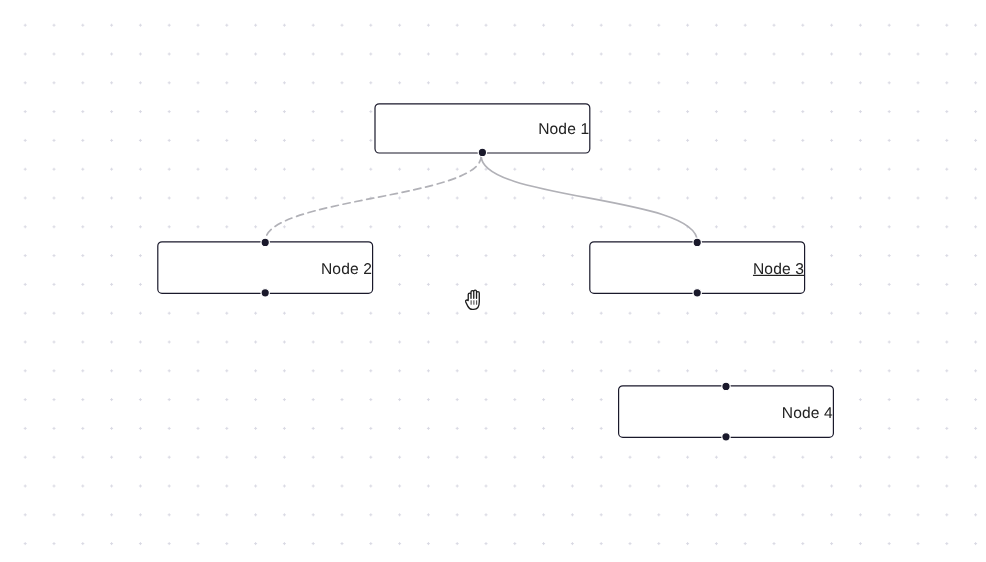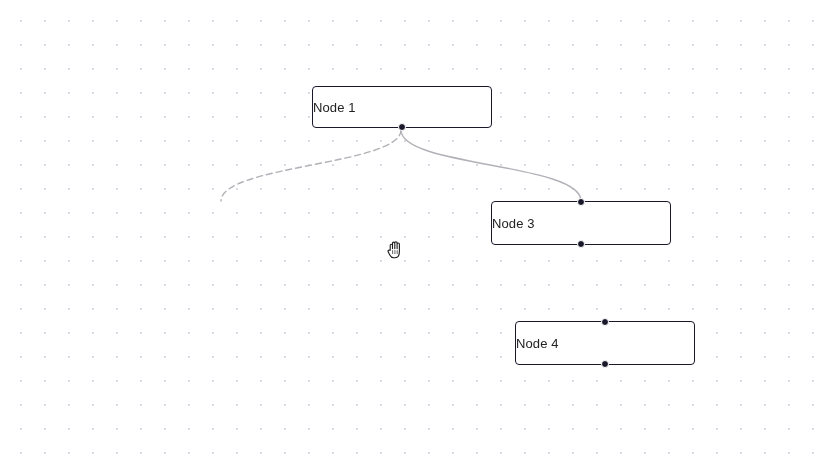--- a/index.html
+++ b/index.html
@@ -32,21 +32,21 @@
   }
 
   .rf-node {
     position: absolute;
     box-sizing: border-box;
     background: #ffffff;
     border: 1.3px solid #1a192b;
     border-radius: 4px;
     display: flex;
     align-items: center;
-    justify-content: flex-start;
+    justify-content: flex-end;
     color: #222222;
     font-size: 13px;
     font-family: "Liberation Sans", sans-serif;
     line-height: 1;
     letter-spacing: 0.1px;
     cursor: grab;
   }
 
   .rf-node-label {
     pointer-events: none;
@@ -82,22 +82,27 @@
   <svg id="edge-layer" viewBox="0 0 822 468" xmlns="http://www.w3.org/2000/svg">
     <path fill="none" stroke="#b1b1b7" stroke-width="1.4" stroke-dasharray="6 4" stroke-linecap="round" d="M 401 130 C 401 165, 221 165, 221 201"></path>
     <path fill="none" stroke="#b1b1b7" stroke-width="1.4" stroke-linecap="round" d="M 401 130 C 401 167, 581 163, 581 201"></path>
   </svg>
 
   <div class="rf-node" style="left:312px; top:86px; width:180px; height:42px;">
     <span class="rf-node-label">Node 1</span>
     <div class="rf-handle bottom"></div>
   </div>
 
+  <div class="rf-node" style="left:131px; top:201px; width:180px; height:44px;">
+    <span class="rf-node-label">Node 2</span>
+    <div class="rf-handle top"></div>
+    <div class="rf-handle bottom"></div>
+  </div>
 
-  <div class="rf-node" style="left:491px; top:201px; width:180px; height:44px;">
+  <div class="rf-node" style="left:491px; top:201px; width:180px; height:44px;text-decoration:underline;">
     <span class="rf-node-label">Node 3</span>
     <div class="rf-handle top"></div>
     <div class="rf-handle bottom"></div>
   </div>
 
   <div class="rf-node" style="left:491px; top:321px; width:180px; height:44px;margin-left:24px;">
     <span class="rf-node-label">Node 4</span>
     <div class="rf-handle top"></div>
     <div class="rf-handle bottom"></div>
   </div>

